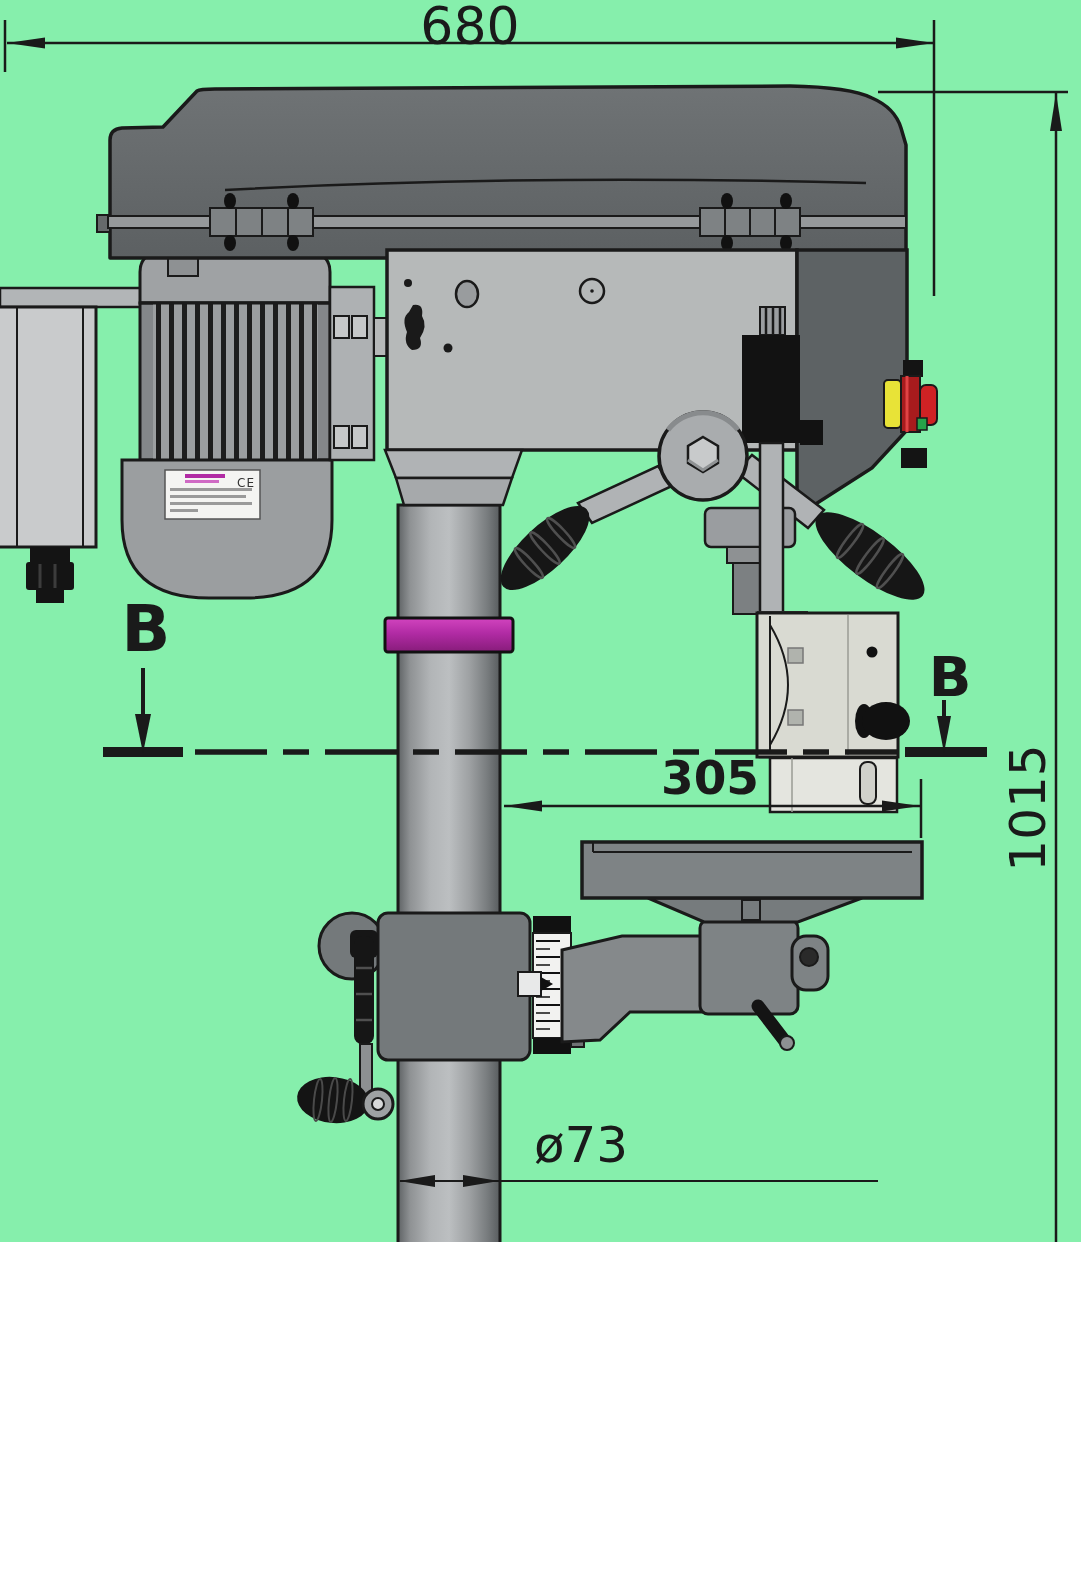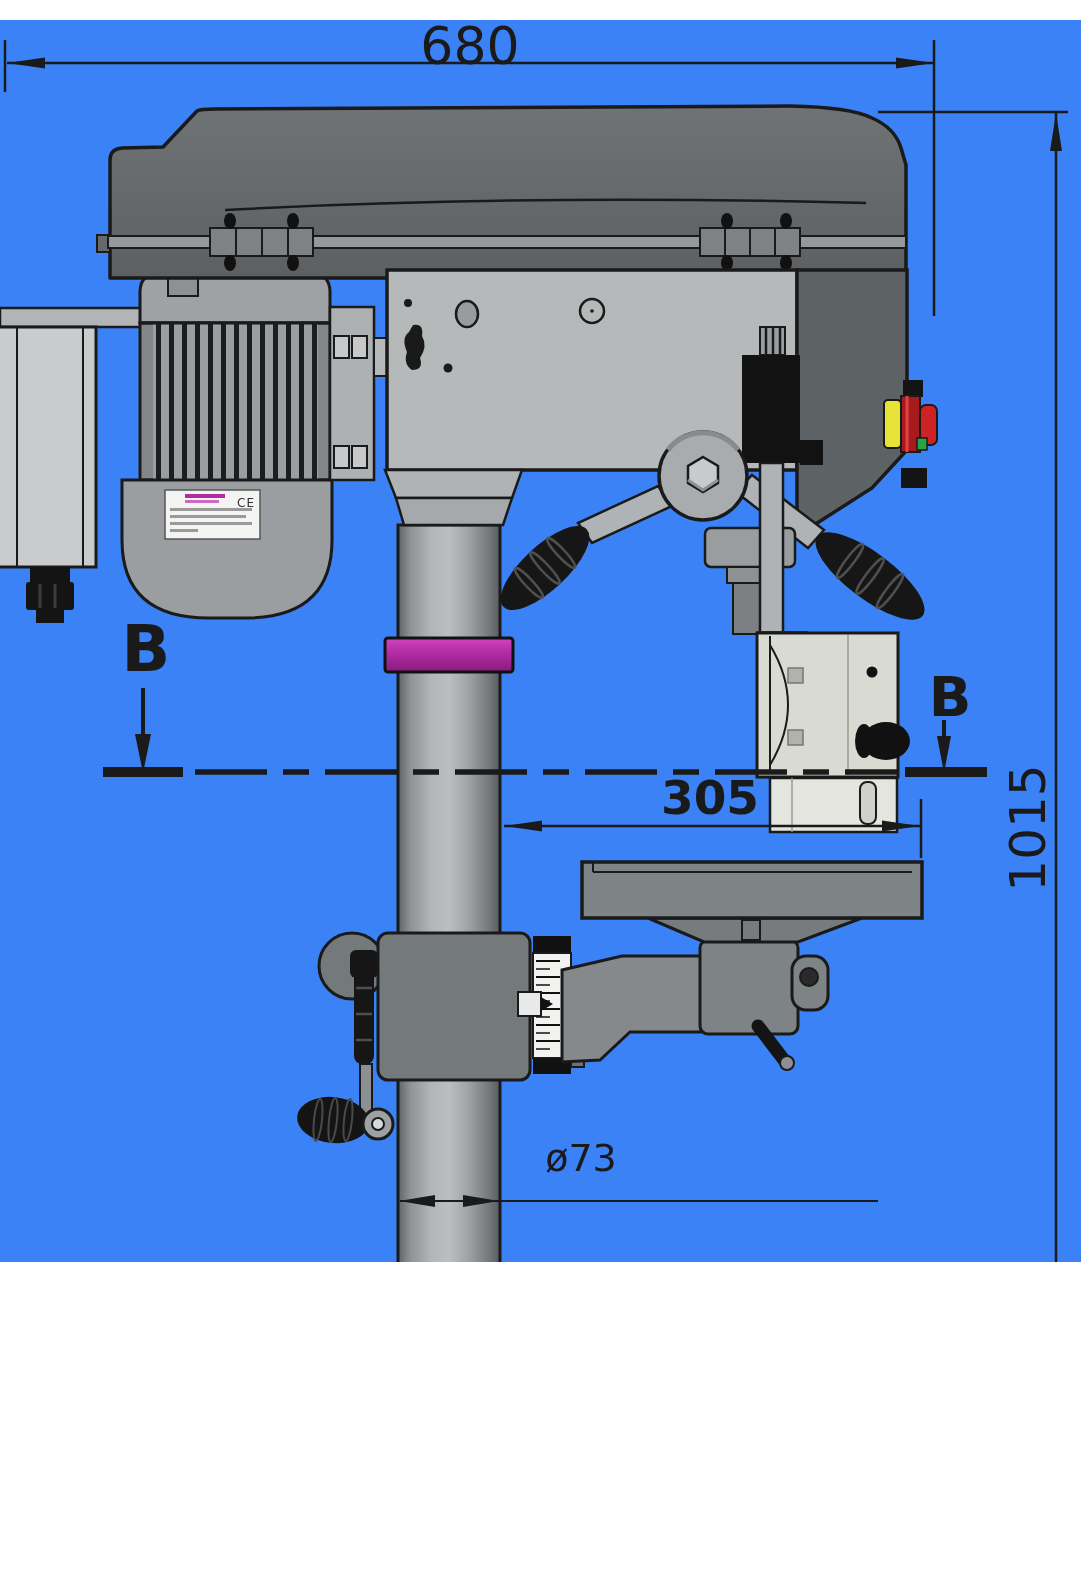--- a/index.html
+++ b/index.html
@@ -1,24 +1,24 @@
 <!DOCTYPE html>
 <html><head>
 <meta charset="utf-8">
 <style>
   html,body{margin:0;padding:0;background:#fff;}
-  .stage{position:relative;width:1081px;height:1242px;background:#3b82f6;overflow:hidden;
-         font-family:"DejaVu Sans", sans-serif;color:#1a1a1a;margin-top:20px;}
+  .stage{position:relative;width:1081px;height:1242px;background:#86efac;overflow:hidden;
+         font-family:"DejaVu Sans", sans-serif;color:#1a1a1a;}
   svg{position:absolute;left:0;top:0;}
   .dim-label{position:absolute;text-align:center;white-space:nowrap;color:#1a1a1a;}
   .dim-680{left:370px;top:-4px;width:200px;font-size:52px;}
   .dim-1015{left:948px;top:780px;width:160px;height:56px;line-height:56px;font-size:50px;
             transform:rotate(-90deg);}
   .dim-305{left:620px;top:750px;width:180px;font-size:47px;font-weight:bold;}
-  .dim-d73{left:490px;top:1116px;width:182px;font-size:38px;}
+  .dim-d73{left:490px;top:1116px;width:182px;font-size:50px;}
   .dim-465{left:499px;top:1504px;width:200px;font-size:52px;}
   .b-marker{position:absolute;text-align:center;font-weight:bold;}
   .b-left{left:96px;top:592px;width:100px;font-size:64px;}
   .b-right{left:900px;top:644px;width:100px;font-size:56px;}
   .ce-mark{position:absolute;left:231px;top:476px;width:30px;font-size:12px;color:#333;
            letter-spacing:1px;text-align:center;}
 </style>
 </head>
 <body>
 

